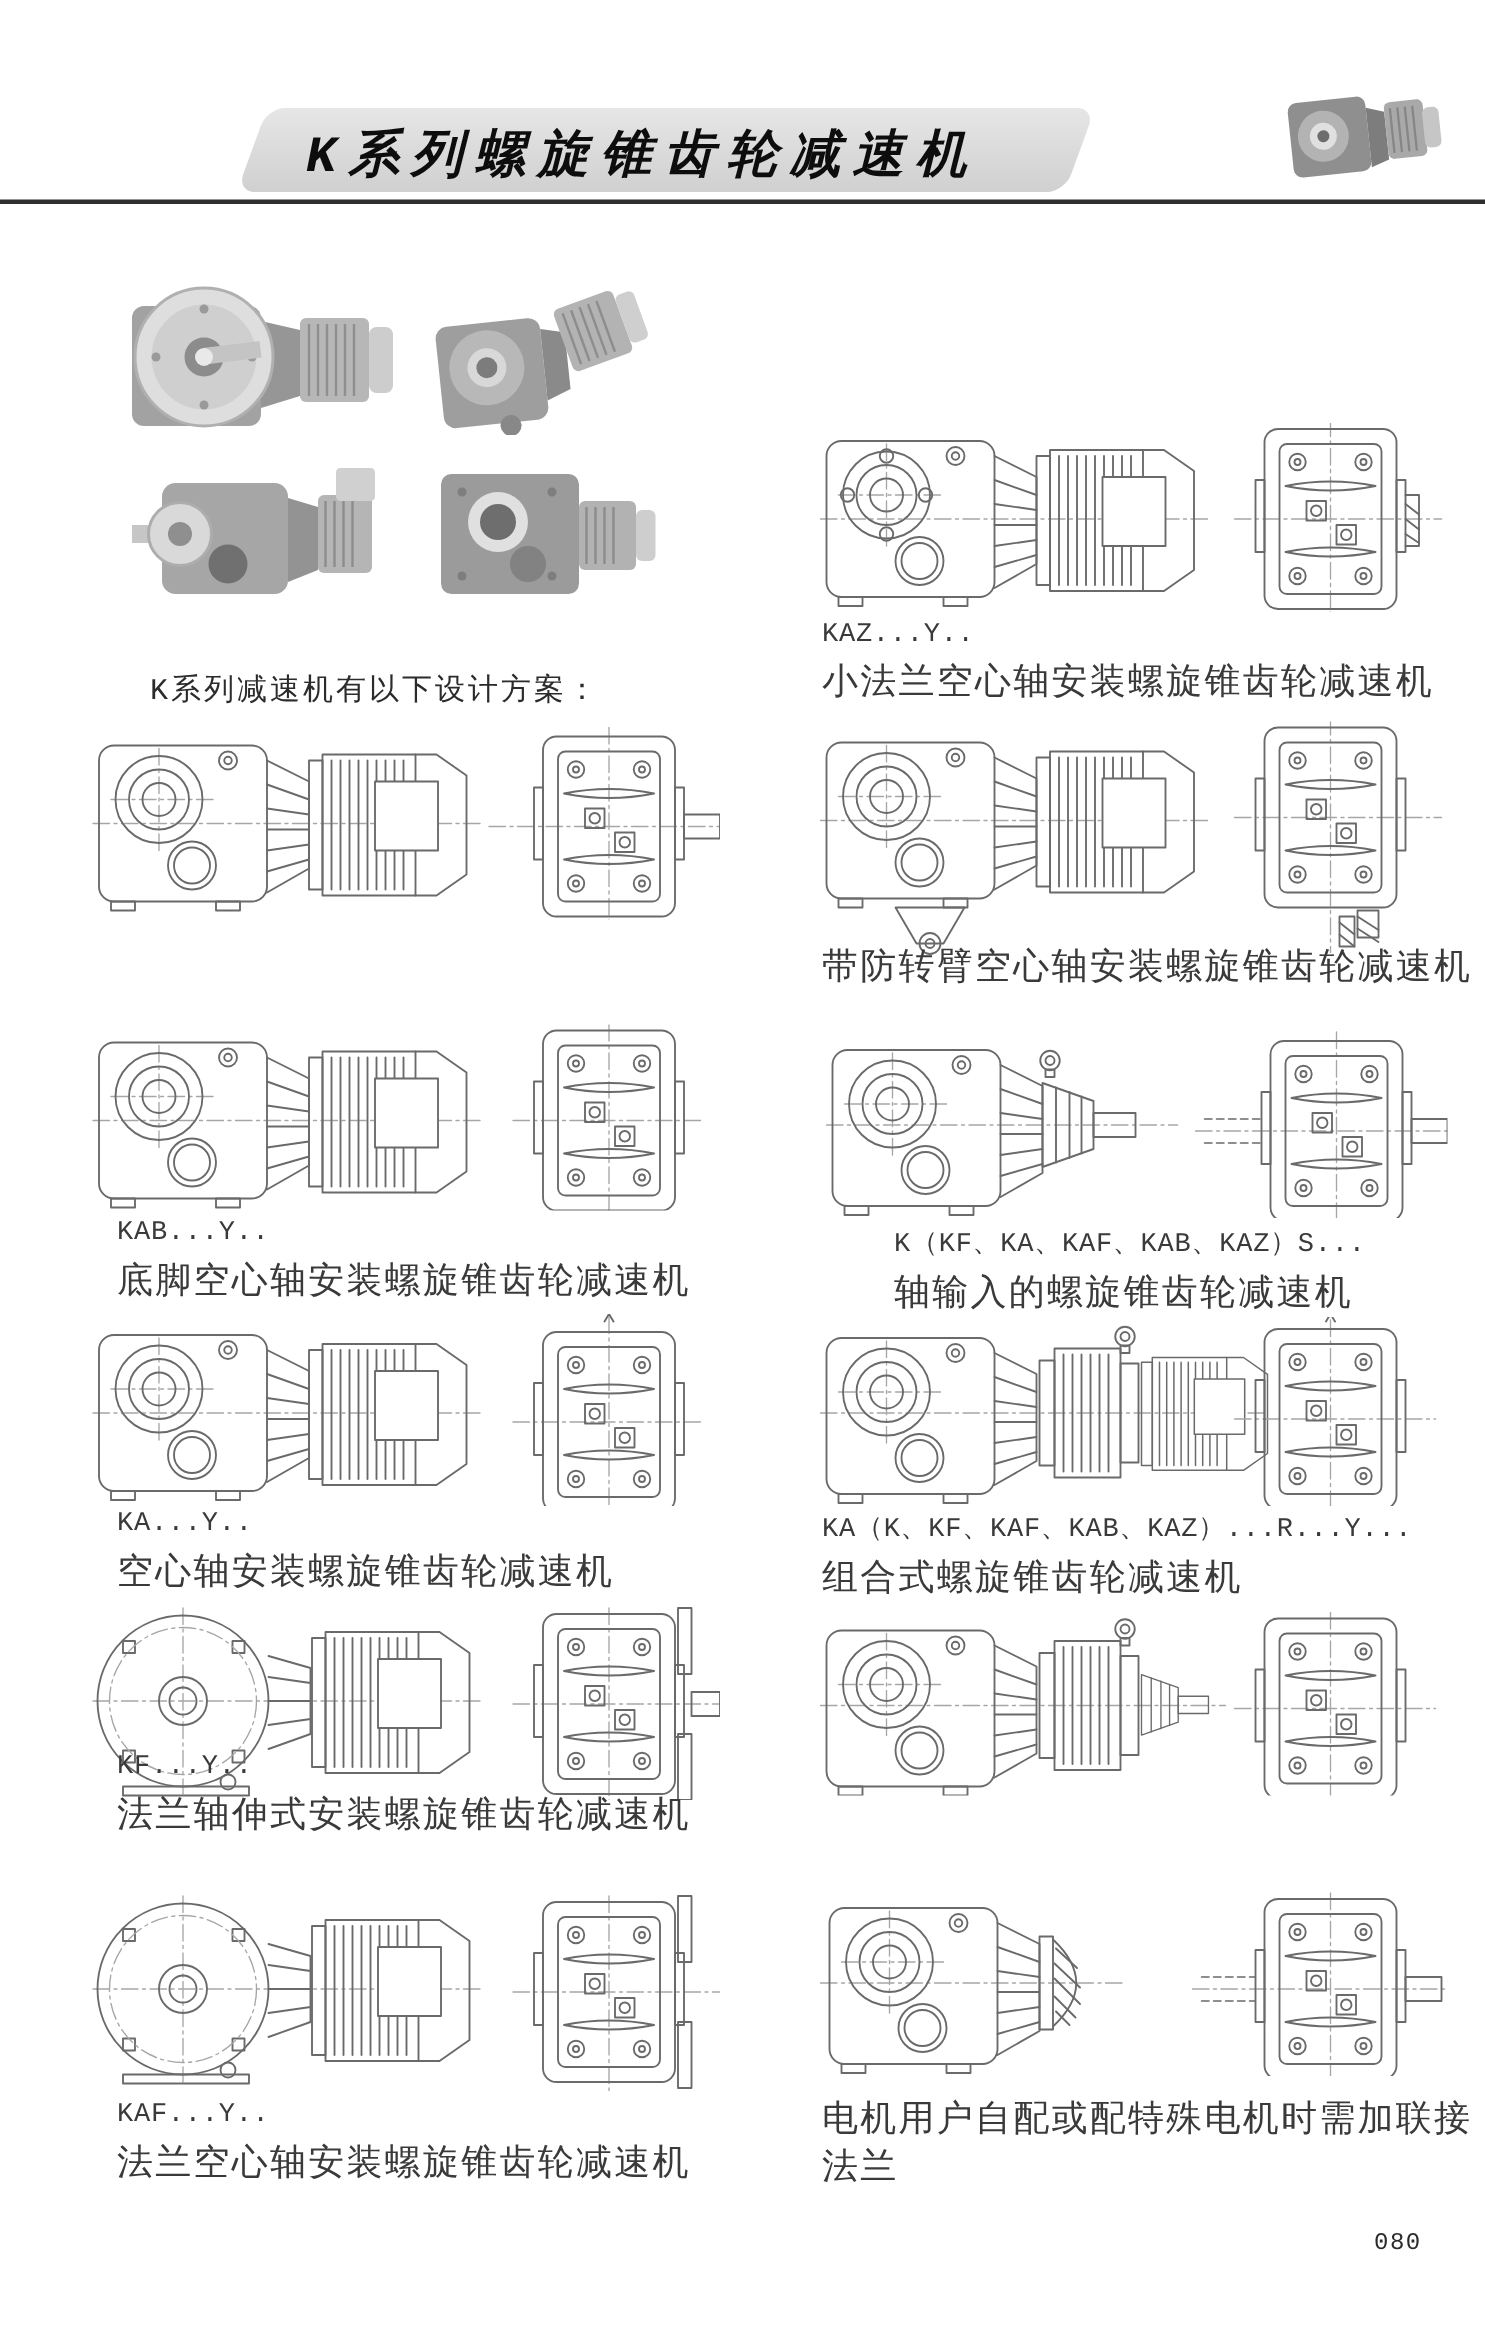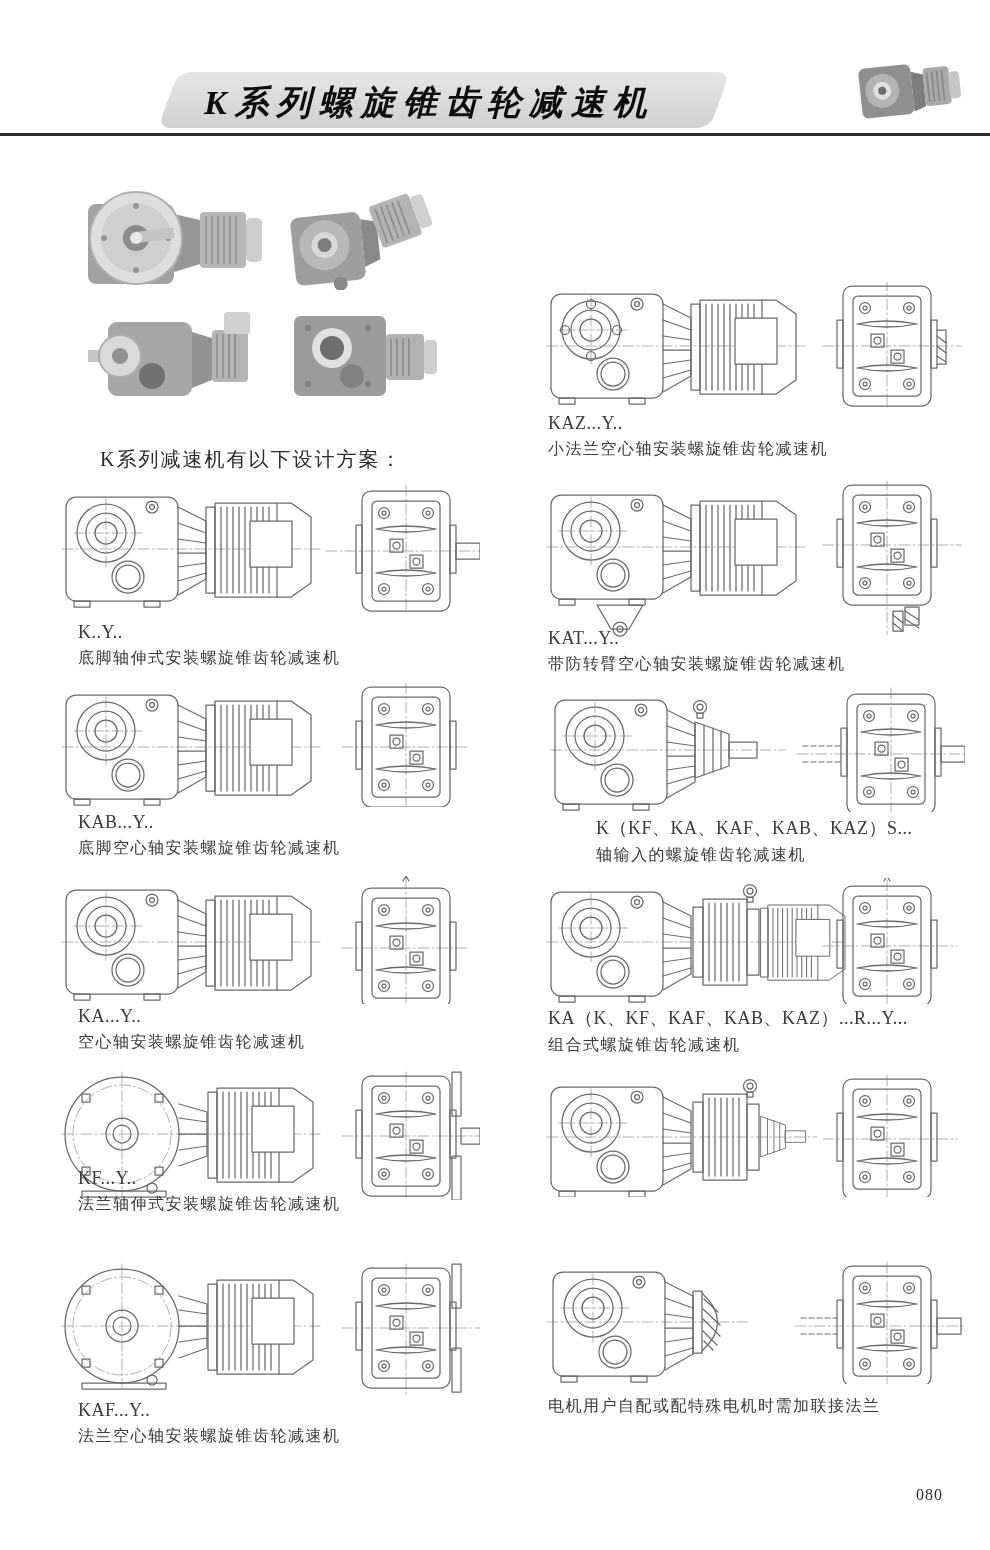--- a/index.html
+++ b/index.html
@@ -1,31 +1,31 @@
 <!DOCTYPE html>
 <html><head>
 <meta charset="utf-8">
 <style>
   html,body{margin:0;padding:0;background:#fff;}
   .page{position:relative;width:990px;height:1550px;background:#ffffff;
-        font-family:Liberation Serif, serif;overflow:hidden;}
+        font-family:Liberation Mono, monospace;overflow:hidden;}
   
   .band{position:absolute;left:168px;top:72px;width:552px;height:56px;
         background:linear-gradient(#e6e6e6,#d0d0d0);transform:skewX(-20deg);
         border-radius:12px;}
   .band-title{position:absolute;left:204px;top:80px;font-size:34px;font-weight:bold;
         font-style:italic;letter-spacing:8px;color:#0d0d0d;white-space:nowrap;}
   .rule{position:absolute;left:0;top:133px;width:990px;height:3px;background:#2e2e2e;}
   
   .intro{position:absolute;left:84px;top:430px;font-size:20px;color:#2b2b2b;
          letter-spacing:2px;}
   
   .cap{position:absolute;width:440px;color:#3a3a3a;}
   .cap .code{font-size:18px;letter-spacing:.5px;margin-bottom:5px;}
-  .cap .desc{font-size:16px;letter-spacing:1.5px;}
+  .cap .desc{font-size:24px;letter-spacing:1.5px;}
   .pageno{position:absolute;left:916px;top:1486px;font-size:16px;color:#2b2b2b;
           letter-spacing:1px;}
   
   .entry-svg{position:absolute;}
   .draw{stroke:#6a6a6a;fill:none;stroke-width:1.25px;stroke-linecap:round;stroke-linejoin:round;}
   .draw .cl{stroke:#a6a6a6;stroke-width:.9px;stroke-dasharray:11 3 2 3;}
   .draw .dash{stroke-dasharray:5 3;stroke-width:1px;}
   .photo{position:absolute;}
 </style>
 </head>
@@ -196,24 +196,20 @@
       <use href="#sym-gbox" x="4" y="8"></use>
         <use href="#sym-motor" x="146" y="20"></use>
     </g>
     <g transform="translate(296,6)">
       <path class="cl" d="M-30 62 H128"></path>
         <path class="cl" d="M50 -4 V130"></path>
       <use href="#sym-endv"></use>
         <rect x="100" y="54" width="24" height="16"></rect>
     </g>
   </svg>
-  <div class="cap" style="left:78px;top:622px;">
-    <div class="code">K..Y..</div>
-    <div class="desc">底脚轴伸式安装螺旋锥齿轮减速机</div>
-  </div>
 
   <svg class="entry-svg draw" style="left:60px;top:683px;" width="420" height="124" viewBox="0 0 420 124">
     <g>
       <path class="cl" d="M2 64 H262"></path>
         <path class="cl" d="M46 14 V84"></path>
         <path class="cl" d="M14 48 H84"></path>
       <use href="#sym-gbox" x="4" y="6"></use>
         <use href="#sym-motor" x="146" y="18"></use>
     </g>
     <g transform="translate(296,2)">
@@ -335,21 +331,20 @@
       <path class="cl" d="M-14 62 H124"></path>
         <path class="cl" d="M50 -4 V152"></path>
       <path d="M47 -3 L50 -8 L53 -3"></path>
       <use href="#sym-endv"></use>
       <rect x="56" y="128" width="10" height="20"></rect>
         <rect x="68" y="124" width="14" height="18"></rect>
       <path d="M56 132 l10 8 M56 140 l10 8 M68 128 l14 9 M68 136 l14 9"></path>
     </g>
   </svg>
   <div class="cap" style="left:548px;top:628px;">
-    <div class="code">KAT...Y..</div>
     <div class="desc">带防转臂空心轴安装螺旋锥齿轮减速机</div>
   </div>
 
   <svg class="entry-svg draw" style="left:545px;top:686px;" width="420" height="126" viewBox="0 0 420 126">
     <g>
       <path class="cl" d="M6 64 H240"></path>
         <path class="cl" d="M50 16 V86"></path>
         <path class="cl" d="M18 50 H88"></path>
       <use href="#sym-gbox" x="8" y="8"></use>
       <use href="#sym-cone" x="150" y="34"></use>

